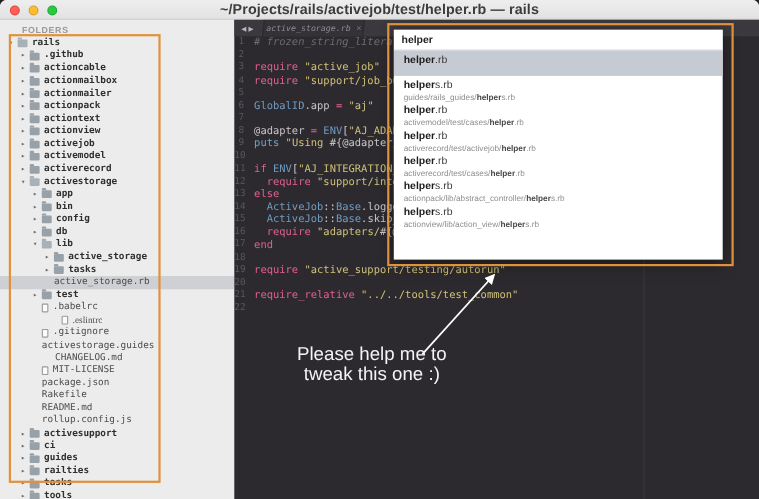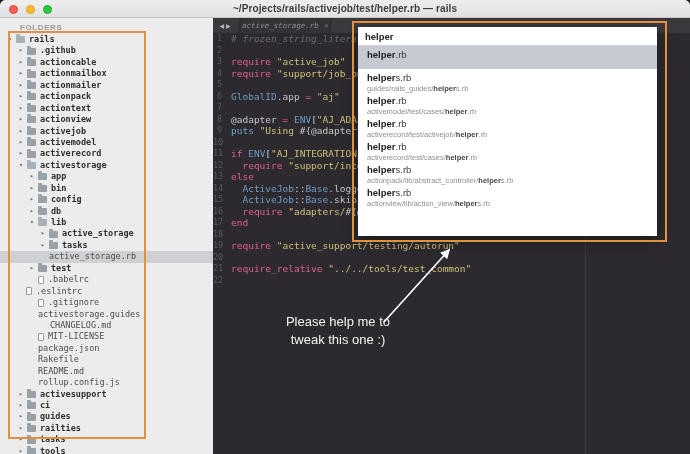--- a/index.html
+++ b/index.html
@@ -7,21 +7,21 @@
   body { font-family:"Liberation Sans", sans-serif; position:relative; }
   .window { position:absolute; inset:0; width:690px; height:454px; background:#ececec; border-radius:6px 6px 0 0; overflow:hidden; }
 
   
   .titlebar { position:relative; height:18px; background:linear-gradient(#eeeeee,#e2e2e2); border-bottom:1px solid #c8c8c8; }
   .traffic { position:absolute; top:5px; left:9px; display:flex; gap:8px; }
   .tl { width:9px; height:9px; border-radius:50%; }
   .tl.red { background:#ff5f57; border:0.5px solid #e0443e; }
   .tl.yellow { background:#febc2e; border:0.5px solid #d89e24; }
   .tl.green { background:#28c840; border:0.5px solid #1eab32; }
-  .wtitle { text-align:center; font-size:10px; font-weight:bold; color:#3c3c3c; line-height:17px; letter-spacing:.1px; }
+  .wtitle { text-align:center; font-size:13px; font-weight:bold; color:#3c3c3c; line-height:17px; letter-spacing:.1px; }
 
   
   .wbody { display:flex; height:436px; }
   .sidebar { width:213px; background:#ececec; overflow:hidden; position:relative; }
   .editor { flex:1; background:#2c2a2e; position:relative; overflow:hidden; }
 
   
   .folders-h { font-size:8px; color:#999; letter-spacing:.6px; padding:5px 0 2px 20px; font-weight:bold; }
   .tree { font-family:"DejaVu Sans Mono", monospace; font-size:8.5px; }
   .trow { height:11.45px; line-height:11.45px; white-space:nowrap; display:flex; align-items:center; }
@@ -63,21 +63,21 @@
   .pname { font-size:9.5px; color:#1d1d1d; line-height:12px; }
   .pname b { font-weight:bold; }
   .pname .sfx { font-weight:normal; color:#3a3a3a; }
   .ppath { font-size:7.5px; color:#8f8f92; line-height:10px; }
   .ppath b { color:#47474a; }
 
   
   .orect { position:absolute; border:2px solid #e0913d; pointer-events:none; }
   .orect.sb { left:8px; top:31px; width:138px; height:408px; }
   .orect.pp { left:352px; top:21px; width:315px; height:221px; }
-  .note { position:absolute; left:258px; top:313px; width:160px; text-align:center; color:#f4f4f4; font-size:13px; line-height:17.5px; }
+  .note { position:absolute; left:258px; top:313px; width:160px; text-align:center; color:#f4f4f4; font-size:17px; line-height:17.5px; }
   svg.arrow { position:absolute; inset:0; width:690px; height:454px; pointer-events:none; }
 </style>
 </head>
 <body>
 
 <div class="window">
 
   <div class="titlebar">
     <div class="traffic">
       <span class="tl red"></span>
@@ -193,21 +193,21 @@
           <div class="trow folder" style="padding-left: 30px;">
             <span class="tarrow">▸</span>
             <span class="fico"></span>
             <span class="tlabel">test</span>
           </div>
           <div class="trow file" style="padding-left: 30px;">
             <span class="tarrow"></span>
             <span class="dico"></span>
             <span class="tlabel">.babelrc</span>
           </div>
-          <div class="trow file" style="padding-left: 18px;">
+          <div class="trow file" style="padding-left: 48px; font-family: Liberation Serif, serif;">
             <span class="tarrow"></span>
             <span class="dico"></span>
             <span class="tlabel">.eslintrc</span>
           </div>
           <div class="trow file" style="padding-left: 30px;">
             <span class="tarrow"></span>
             <span class="dico"></span>
             <span class="tlabel">.gitignore</span>
           </div>
           <div class="trow file" style="padding-left: 30px;">

